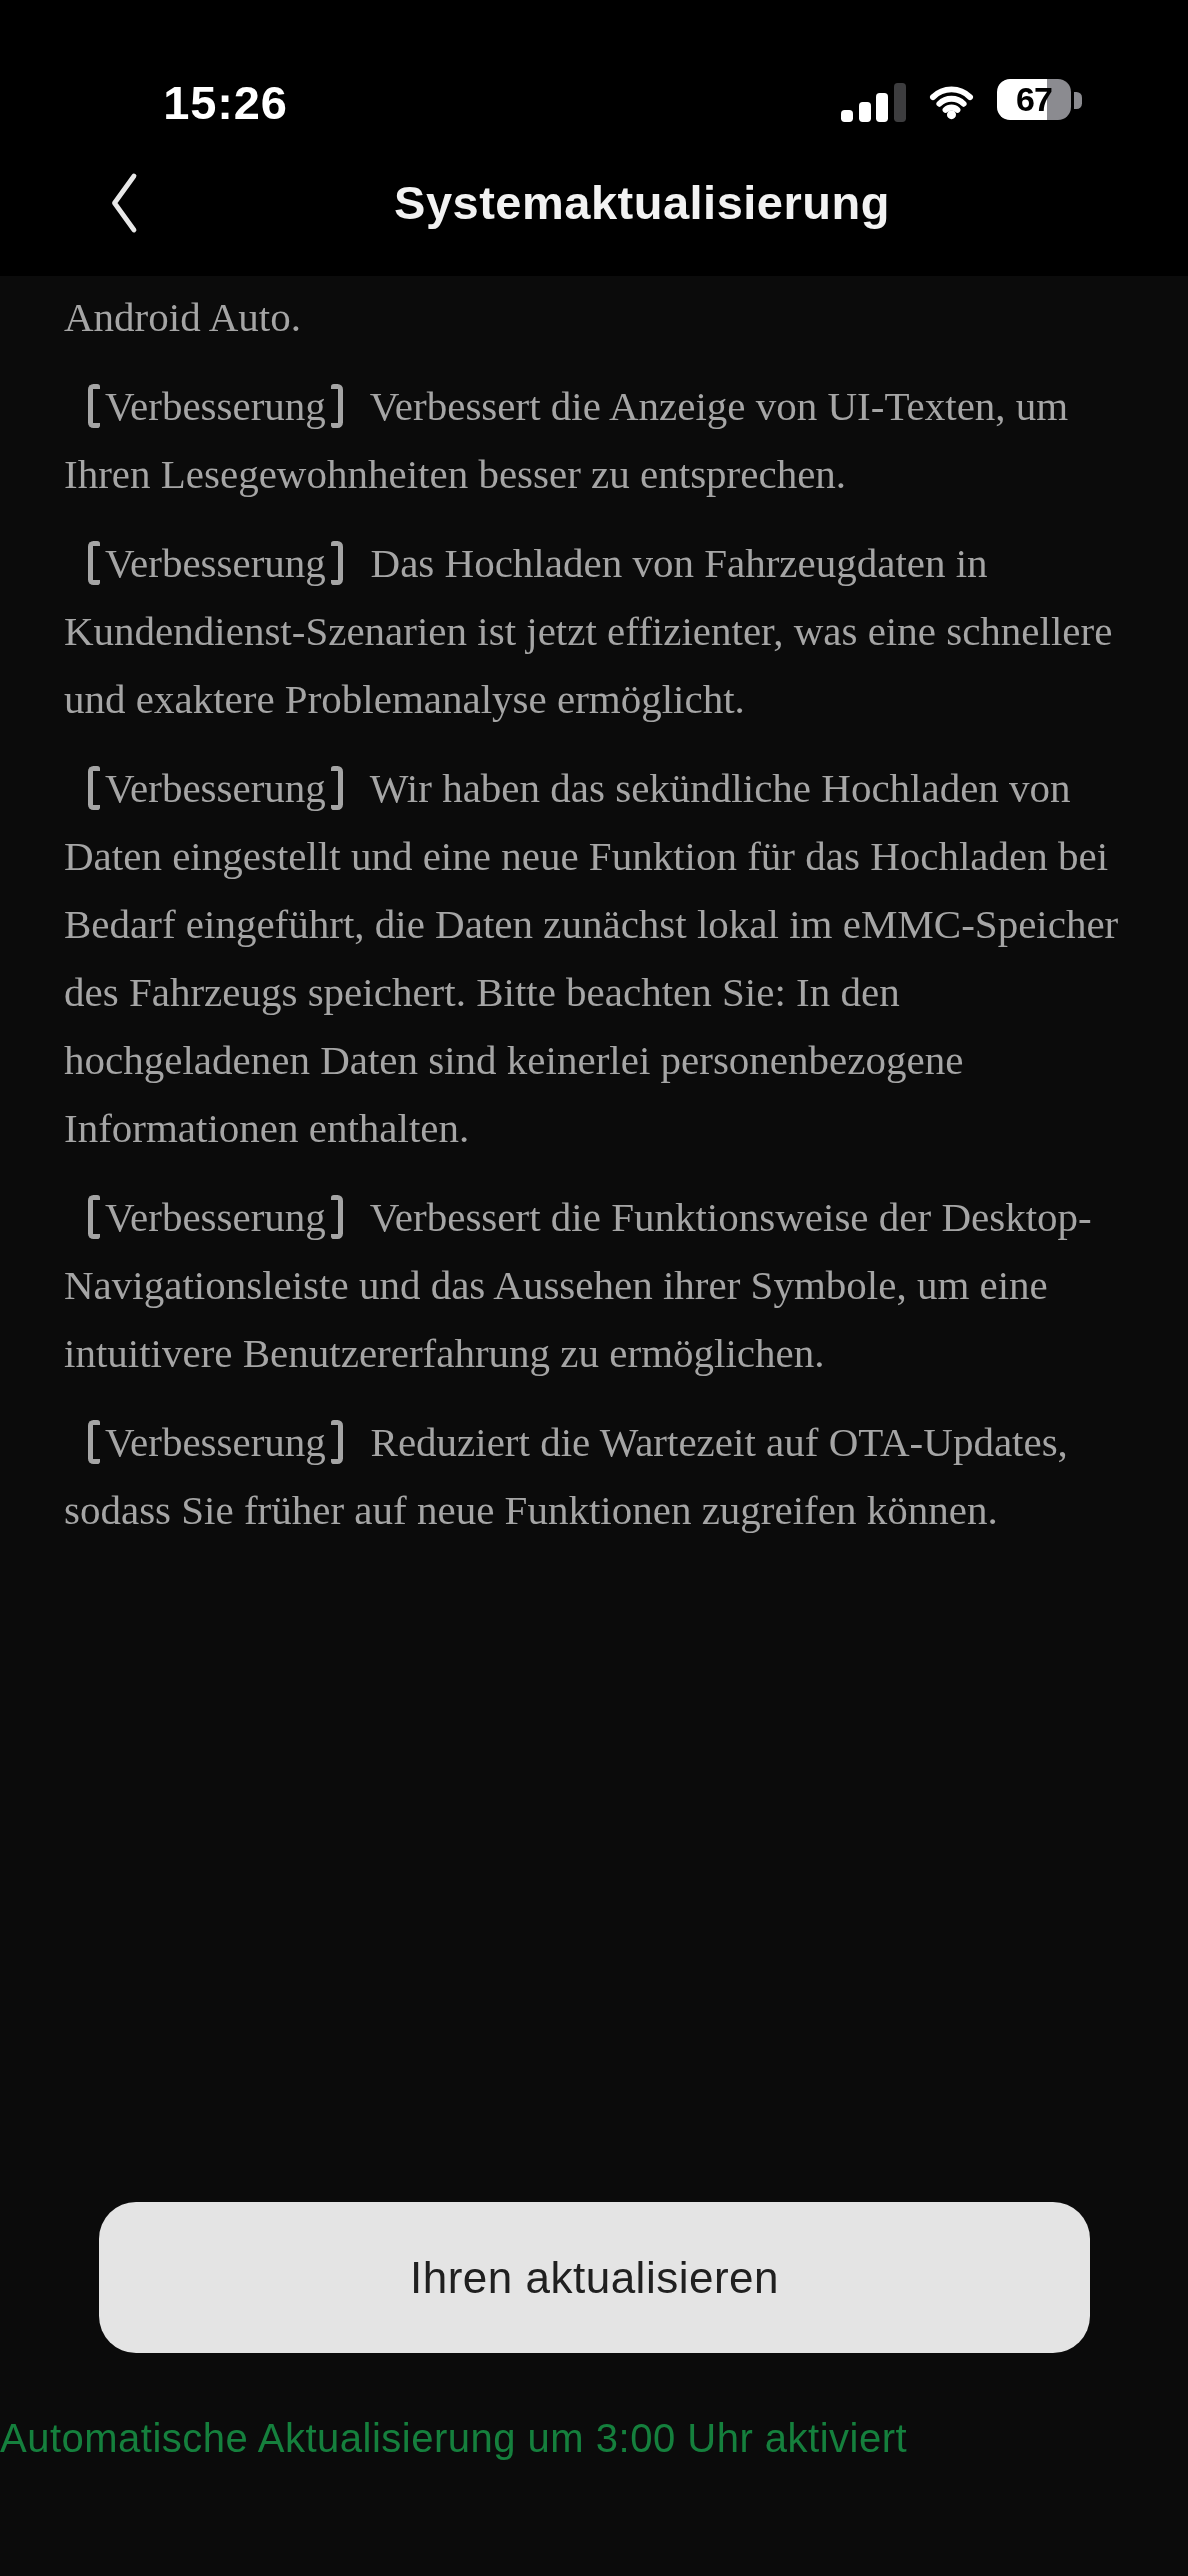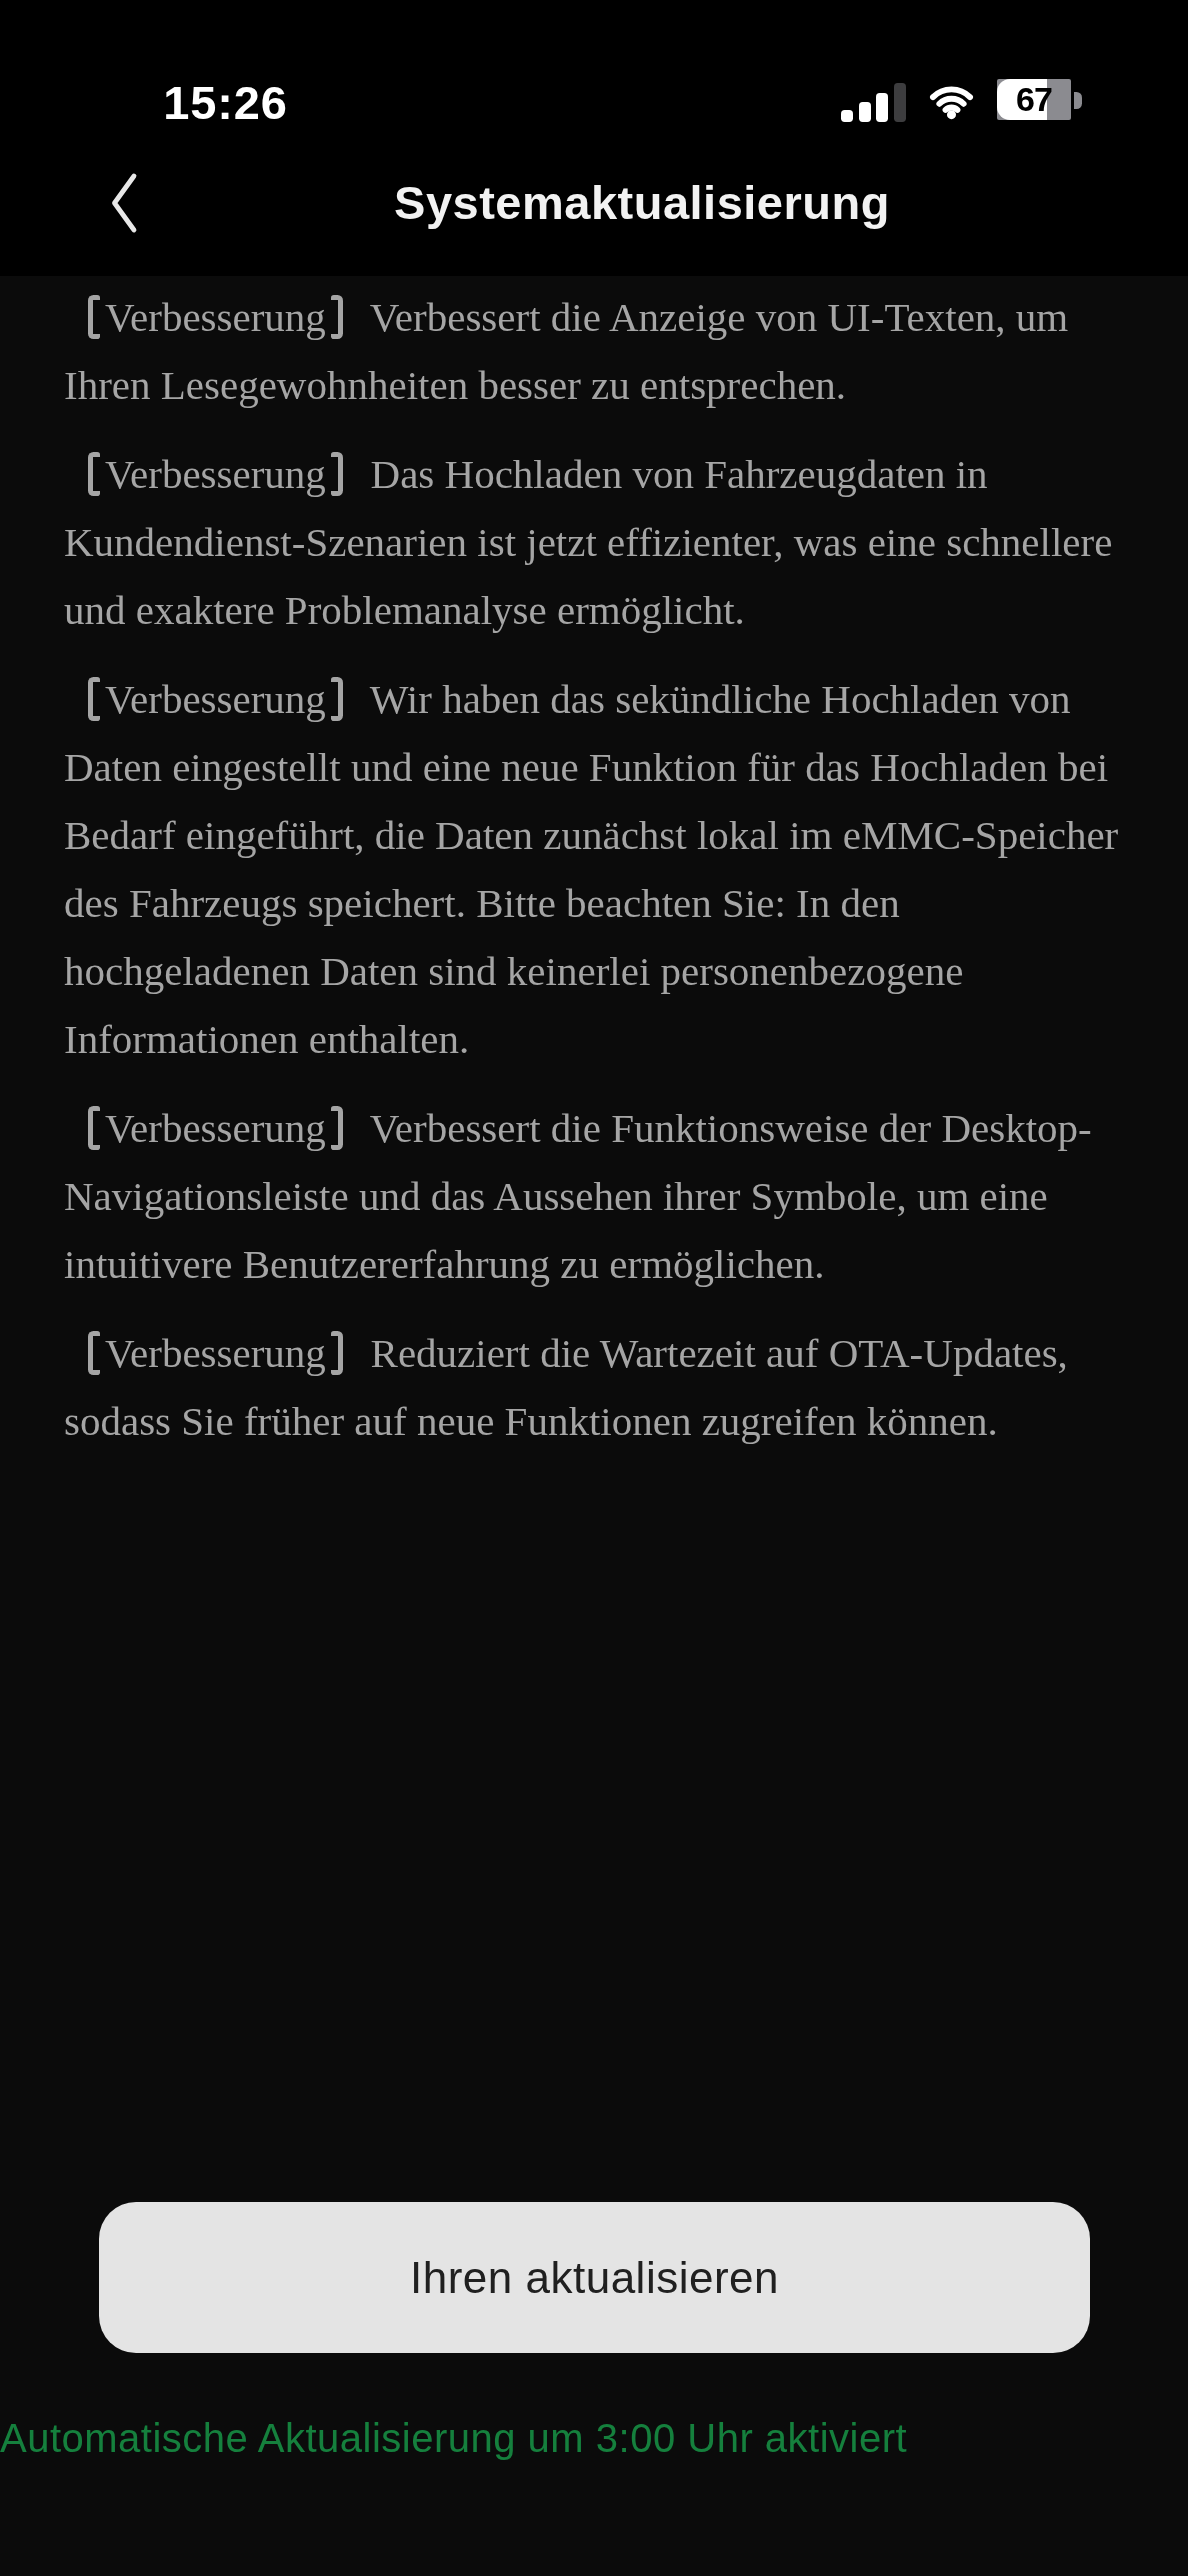--- a/index.html
+++ b/index.html
@@ -18,21 +18,21 @@
   }
   .signal{position:absolute;left:841px;top:59px;width:66px;height:41px;}
   .signal .bar{position:absolute;bottom:0;width:12px;border-radius:3.7px;background:#fff;}
   .signal .b1{left:0;height:12px;}
   .signal .b2{left:17.5px;height:20px;}
   .signal .b3{left:35px;height:29.5px;}
   .signal .b4{left:53px;height:39px;background:#3d3d3f;}
   .wifi{position:absolute;left:923px;top:55px;width:57px;height:44px;}
   .battery{
     position:absolute;left:997px;top:57px;width:74px;height:41px;
-    border-radius:2px;background:#8b8b90;overflow:hidden;
+    border-radius:13px;background:#8b8b90;overflow:hidden;
   }
   .battery-fill{position:absolute;left:0;top:0;bottom:0;background:#fff;border-radius:13px 0 0 13px;}
   .battery-num{
     position:absolute;inset:0;display:flex;align-items:center;justify-content:center;
     font-size:34px;font-weight:700;color:#000;letter-spacing:-0.9px;
   }
   .battery-cap{
     position:absolute;left:1074px;top:70px;width:8.3px;height:16.6px;
     background:#8b8b90;border-radius:0 5.5px 5.5px 0;
   }
@@ -109,20 +109,21 @@
     <div class="nav-title">Systemaktualisierung</div>
     <div class="back-btn">
       <svg width="37" height="66" viewBox="0 0 24 44">
         <path d="M19 4 L6 22 L19 40" fill="none" stroke="#e8e8e8" stroke-width="3.2" stroke-linecap="round" stroke-linejoin="round"></path>
       </svg>
     </div>
   </div>
 
   <div class="content">
     <div class="notes" id="notes">
+        <p>Android Auto.</p>
         <p><span class="lb lb-open"></span>Verbesserung<span class="lb lb-close"></span> Verbessert die Anzeige von UI-Texten, um Ihren Lesegewohnheiten besser zu entsprechen.</p>
         <p><span class="lb lb-open"></span>Verbesserung<span class="lb lb-close"></span> Das Hochladen von Fahrzeugdaten in Kundendienst-Szenarien ist jetzt effizienter, was eine schnellere und exaktere Problemanalyse ermöglicht.</p>
         <p><span class="lb lb-open"></span>Verbesserung<span class="lb lb-close"></span> Wir haben das sekündliche Hochladen von Daten eingestellt und eine neue Funktion für das Hochladen bei Bedarf eingeführt, die Daten zunächst lokal im eMMC-Speicher des Fahrzeugs speichert. Bitte beachten Sie: In den hochgeladenen Daten sind keinerlei personenbezogene Informationen enthalten.</p>
         <p><span class="lb lb-open"></span>Verbesserung<span class="lb lb-close"></span> Verbessert die Funktionsweise der Desktop-Navigationsleiste und das Aussehen ihrer Symbole, um eine intuitivere Benutzererfahrung zu ermöglichen.</p>
         <p><span class="lb lb-open"></span>Verbesserung<span class="lb lb-close"></span> Reduziert die Wartezeit auf OTA-Updates, sodass Sie früher auf neue Funktionen zugreifen können.</p>
       </div>
   </div>
 
   <button class="update-btn">Ihren aktualisieren</button>
   <div class="auto-note">Automatische Aktualisierung um 3:00 Uhr aktiviert</div>

